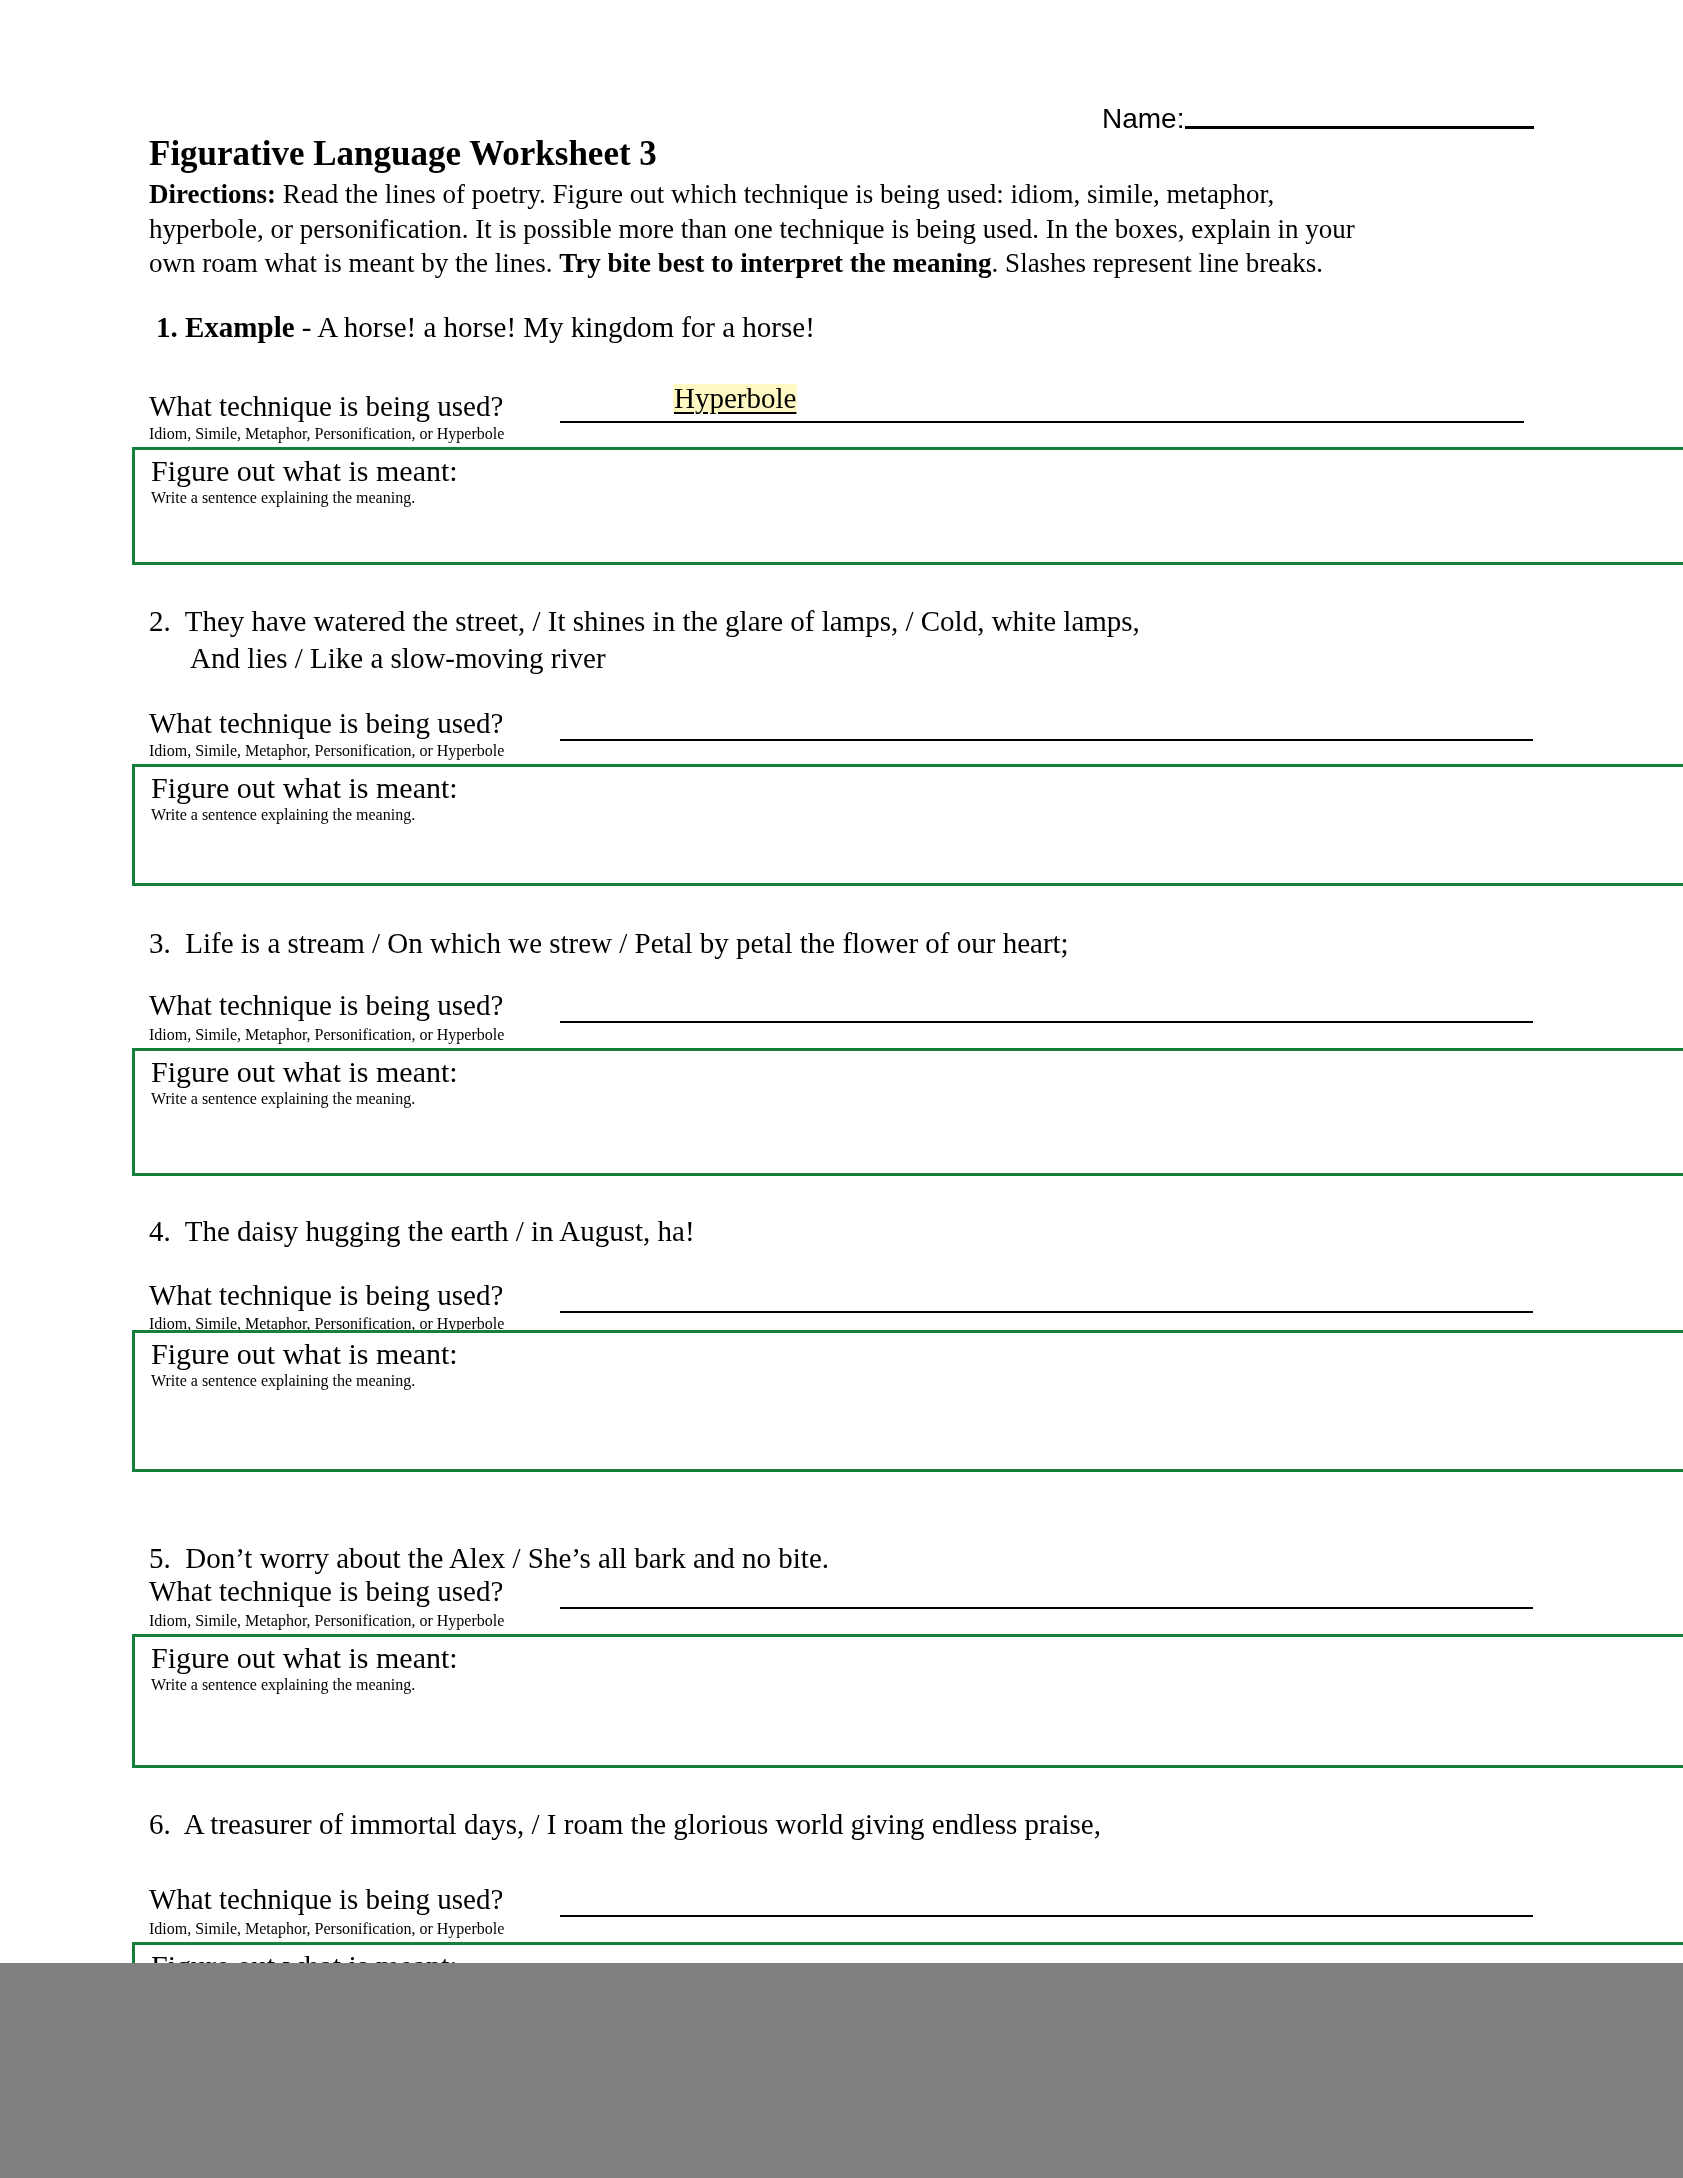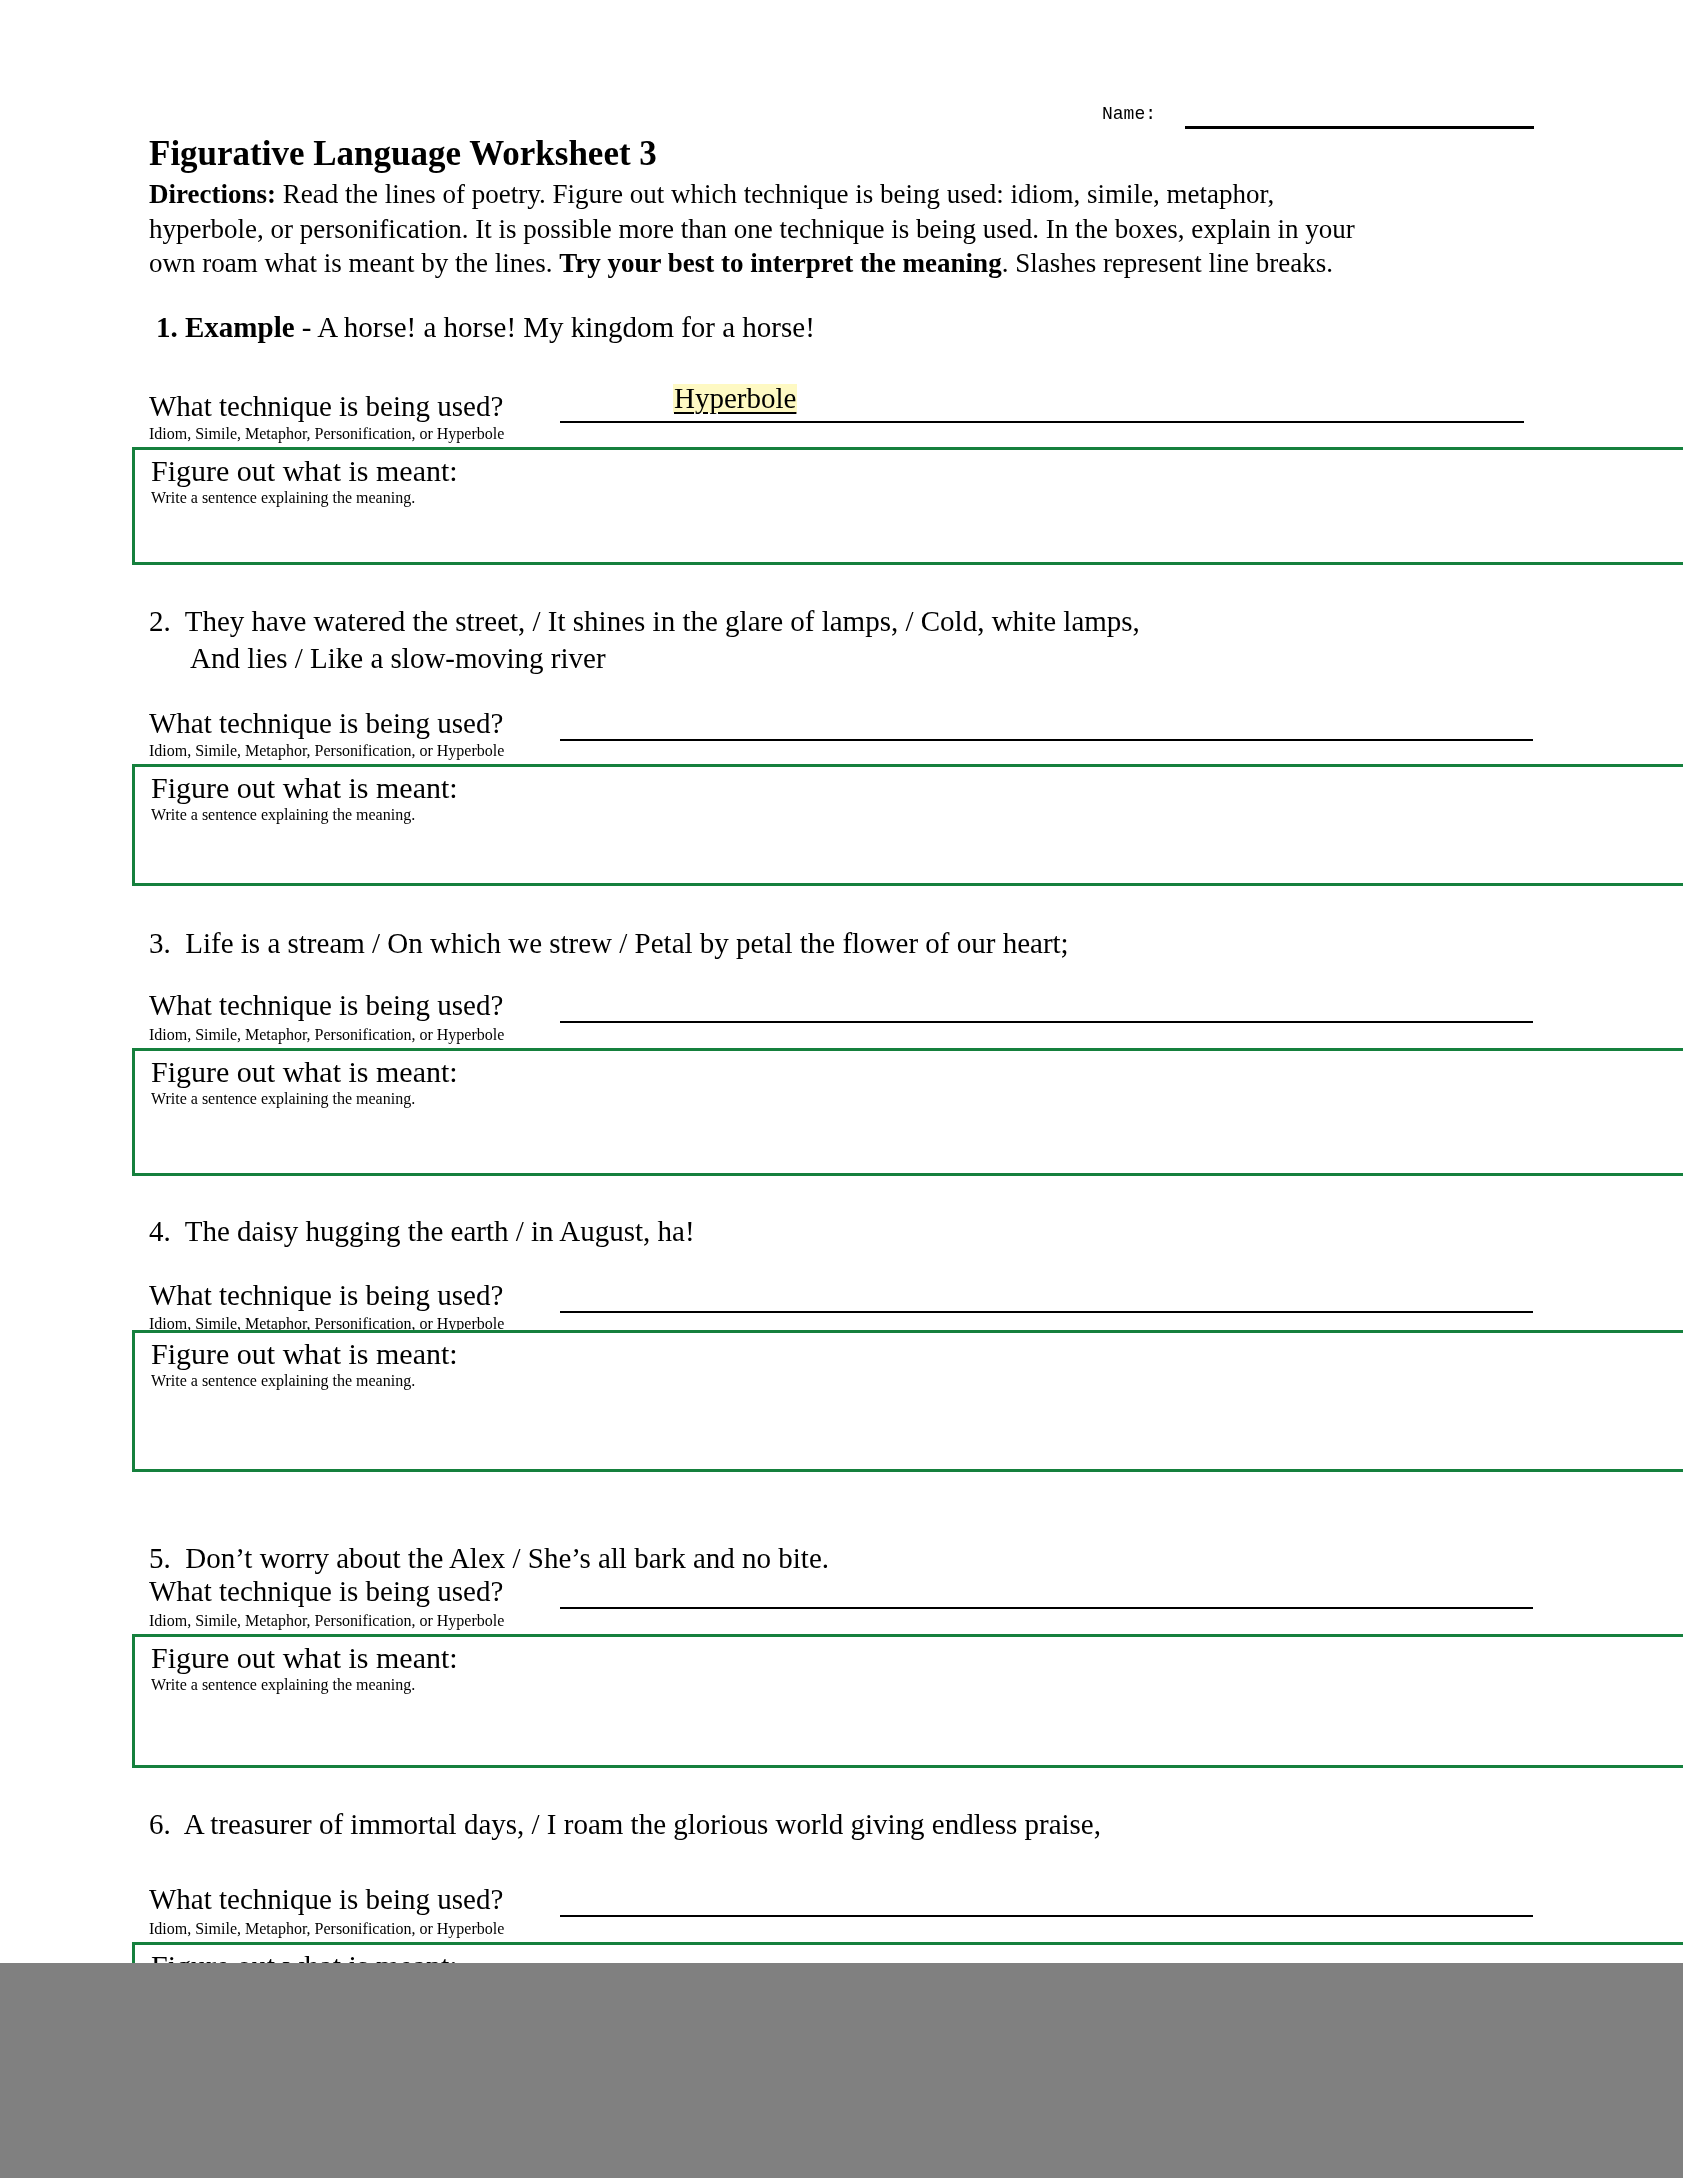--- a/index.html
+++ b/index.html
@@ -1,19 +1,19 @@
 <!DOCTYPE html>
 <html><head>
 <meta charset="utf-8">
 <style>
   html, body { margin:0; padding:0; }
   body { width:1683px; height:2178px; position:relative; background:#ffffff; overflow:hidden;
          font-family:"Liberation Serif", "DejaVu Serif", serif; color:#000; }
   .abs { position:absolute; white-space:nowrap; line-height:1; }
-  .name-label { font-family:Liberation Mono, monospace; font-size:18px; }
+  .name-label { font-family:Liberation Sans, sans-serif; font-size:28px; }
   .name-line { position:absolute; height:3px; background:#000; }
   .title { font-size:35px; font-weight:bold; }
   .dir { font-size:27px; }
   .dir b { font-weight:bold; }
   .q { font-size:29px; }
   .q b { font-weight:bold; }
   .tech { font-size:29px; }
   .uline { position:absolute; height:2px; background:#000; }
   .hint { font-size:16px; }
   .box { position:absolute; left:132px; width:1683px; border:3px solid #15803d; background:#fff; box-sizing:border-box; }
@@ -26,21 +26,21 @@
 </head>
 <body>
 
 <span class="abs name-label" style="left:1102px; top:105px;">Name:</span>
 <div class="name-line" style="left:1185px; top:126px; width:349px;"></div>
 
 <div class="abs title" style="left:149px; top:136px;">Figurative Language Worksheet 3</div>
 
 <div class="abs dir" style="left:149px; top:181px;"><b>Directions:</b> <span>Read the lines of poetry.  Figure out which technique is being used: idiom, simile, metaphor,</span></div>
 <div class="abs dir" style="left:149px; top:216px;">hyperbole, or personification.  It is possible more than one technique is being used.  In the boxes, explain in your</div>
-<div class="abs dir" style="left:149px; top:250px;"><span>own roam what is meant by the lines. </span><b>Try your best to interpret the meaning</b><span>. Slashes represent line breaks.</span></div>
+<div class="abs dir" style="left:149px; top:250px;"><span>own roam what is meant by the lines. </span><b>Try bite best to interpret the meaning</b><span>. Slashes represent line breaks.</span></div>
 
 <div class="abs q" style="left:156px; top:313px;"><b>1. Example</b><span> - </span><span>A horse! a horse! My kingdom for a horse!</span></div>
 
 <div class="abs tech" style="left:149px; top:392px;">What technique is being used?</div>
 <div class="uline" style="left:560px; top:421px; width:964px;"></div>
 <div class="abs answer-tech" style="left:673px; top:384px; background:#fef9c3; padding:0 1px;">Hyperbole</div>
 <div class="abs hint" style="left:149px; top:426px;">Idiom, Simile, Metaphor, Personification, or Hyperbole</div>
 
 <div class="box" style="top:447px; height:118px;">
   <div class="abs fig" style="left:16px; top:6px;">Figure out what is meant:</div>

